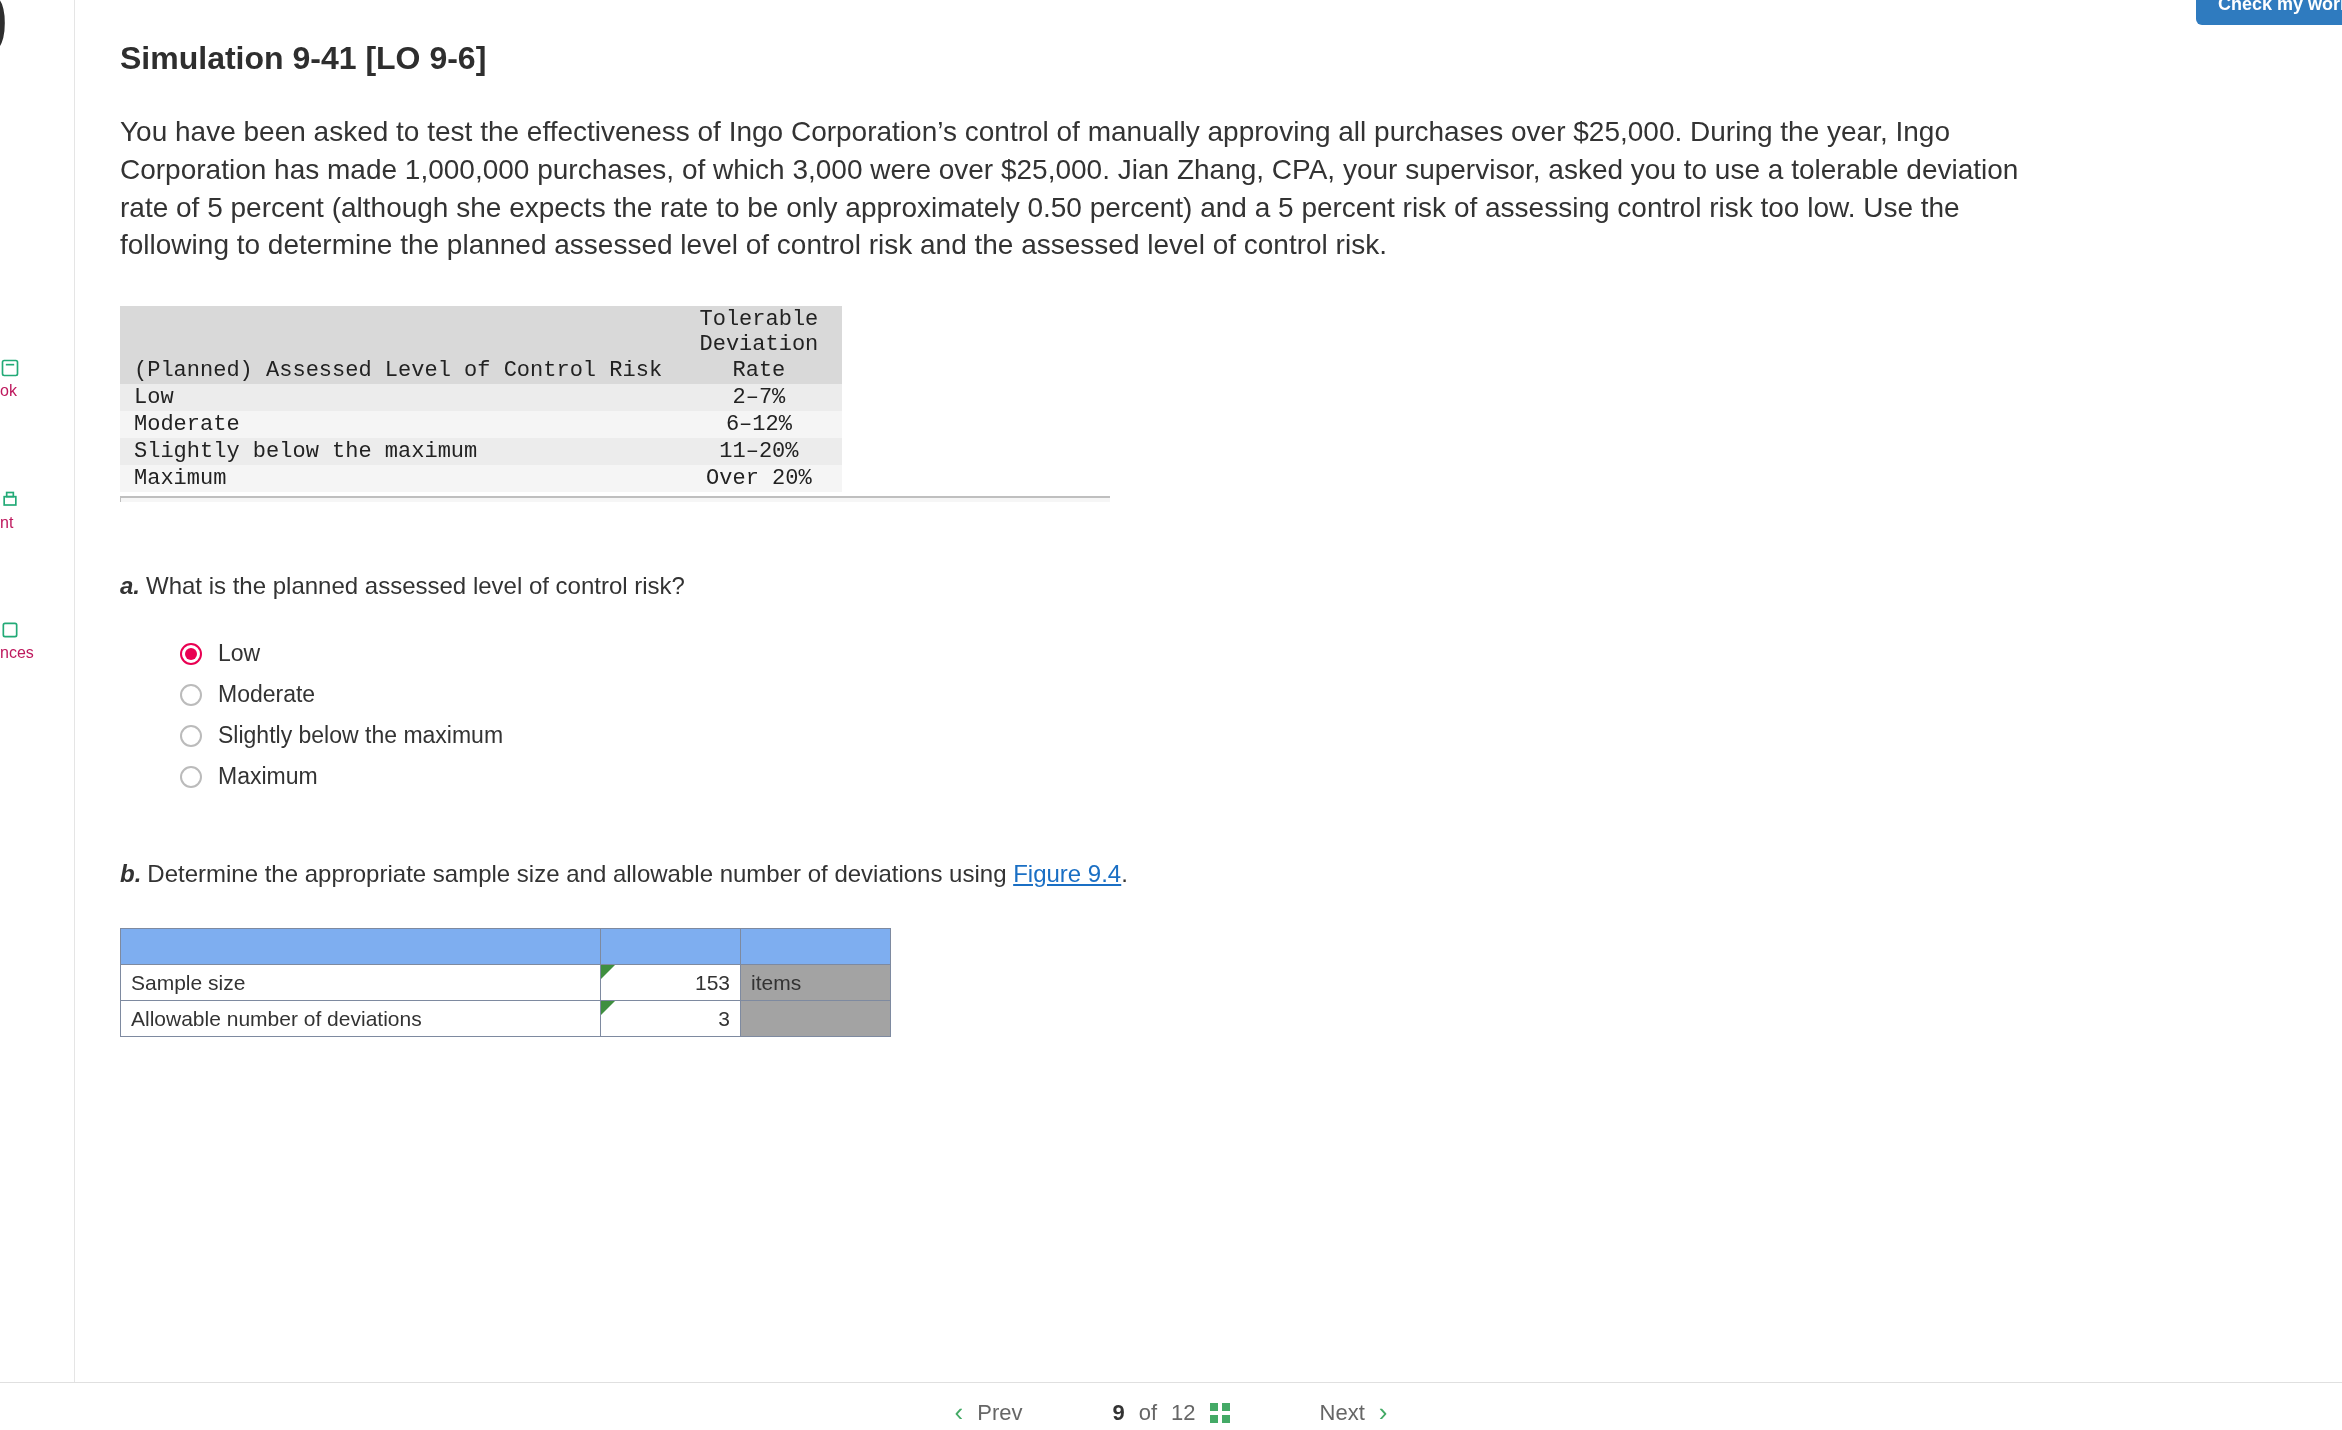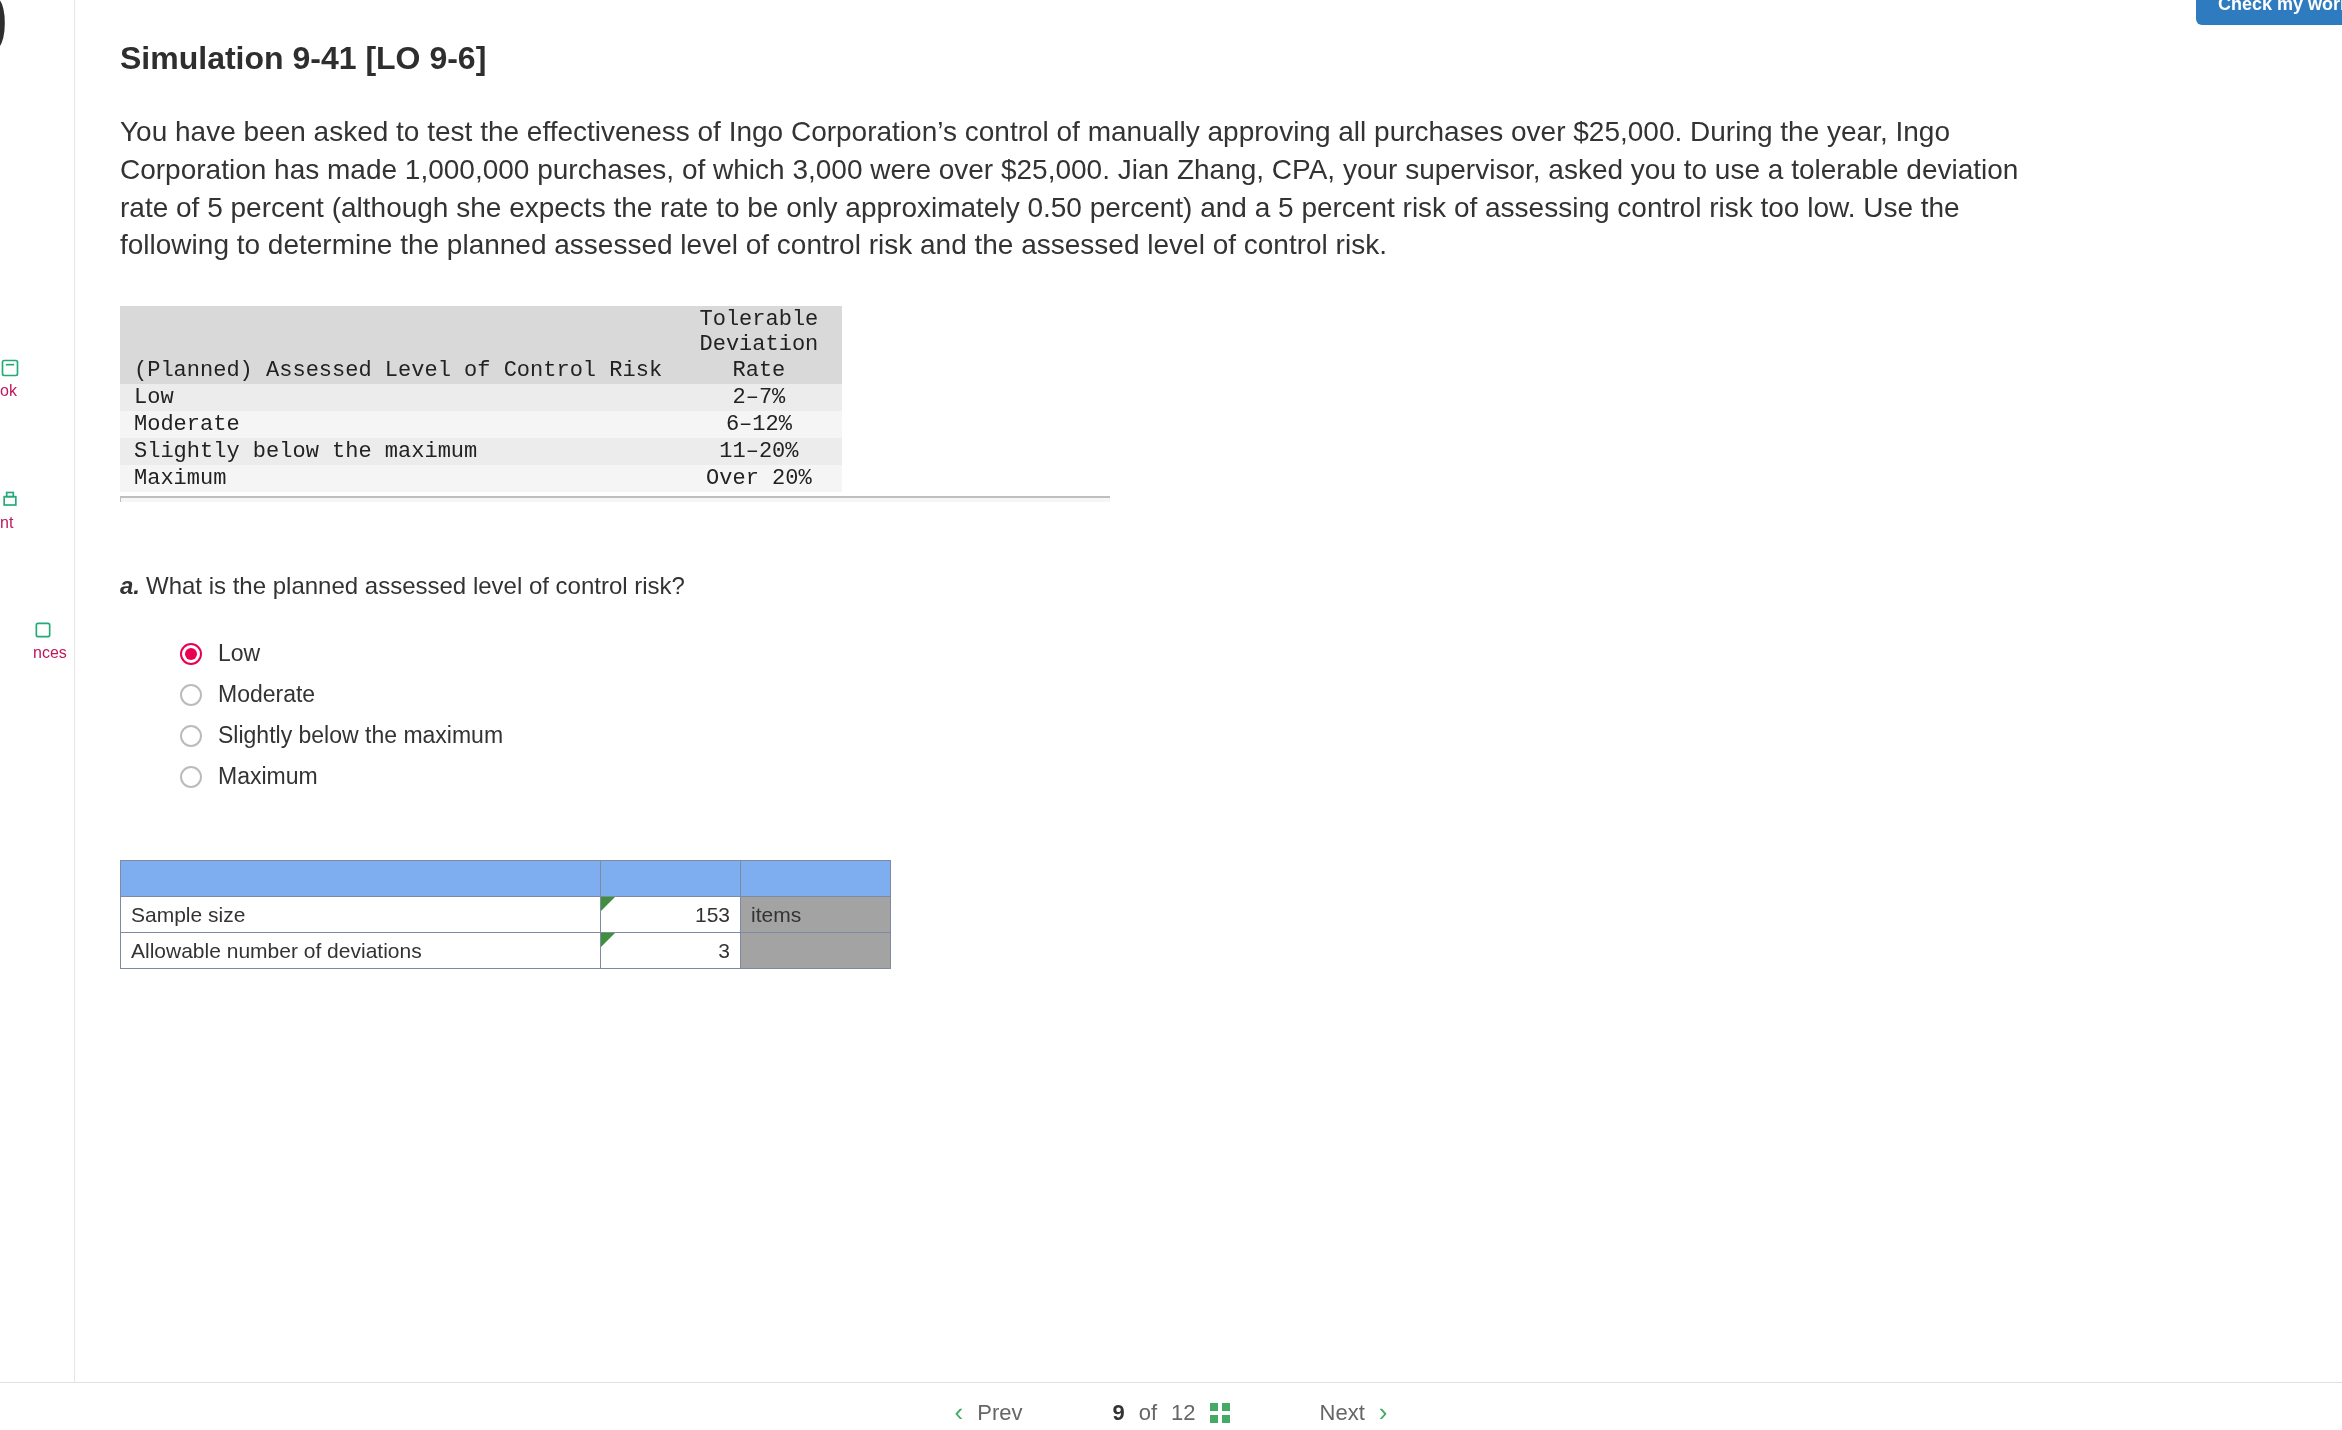--- a/index.html
+++ b/index.html
@@ -54,21 +54,21 @@
     font-size: 16px;
     color: #be185d;
   }
   .gutter-icon {
     display:block;
     width:20px; height:20px;
     margin: 0 0 4px 0;
   }
   .gi-ok   { top: 358px; }
   .gi-nt   { top: 490px; }
-  .gi-nces { top: 620px; padding-left: 33px; }
+  .gi-nces { top: 620px; }
 
   
   .content {
     position: absolute;
     left: 120px;
     top: 40px;
     width: 1980px;
   }
   .title {
     font-size: 32px;
@@ -311,20 +311,23 @@
     <label class="radio-item">
       <span class="radio-circle"></span>
       <span>Slightly below the maximum</span>
     </label>
     <label class="radio-item">
       <span class="radio-circle"></span>
       <span>Maximum</span>
     </label>
   </div>
 
+  <p class="part-label">
+    <span class="pl-letter">b.</span><span>Determine the appropriate sample size and allowable number of deviations using </span><a class="link">Figure 9.4</a><span>.</span>
+  </p>
 
   <table class="answer">
     <thead>
       <tr>
         <th class="th-lbl"></th>
         <th class="th-val"></th>
         <th class="th-unit"></th>
       </tr>
     </thead>
     <tbody>

